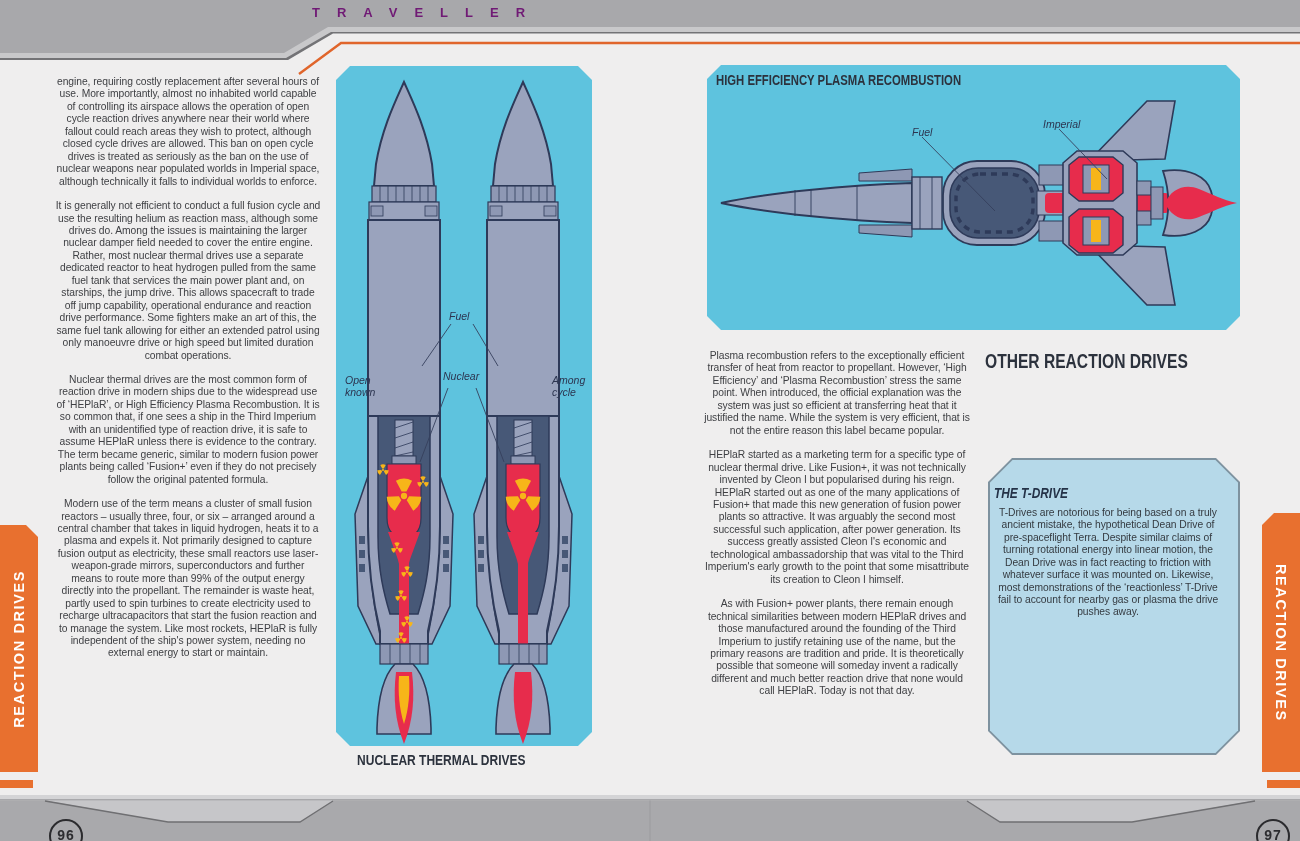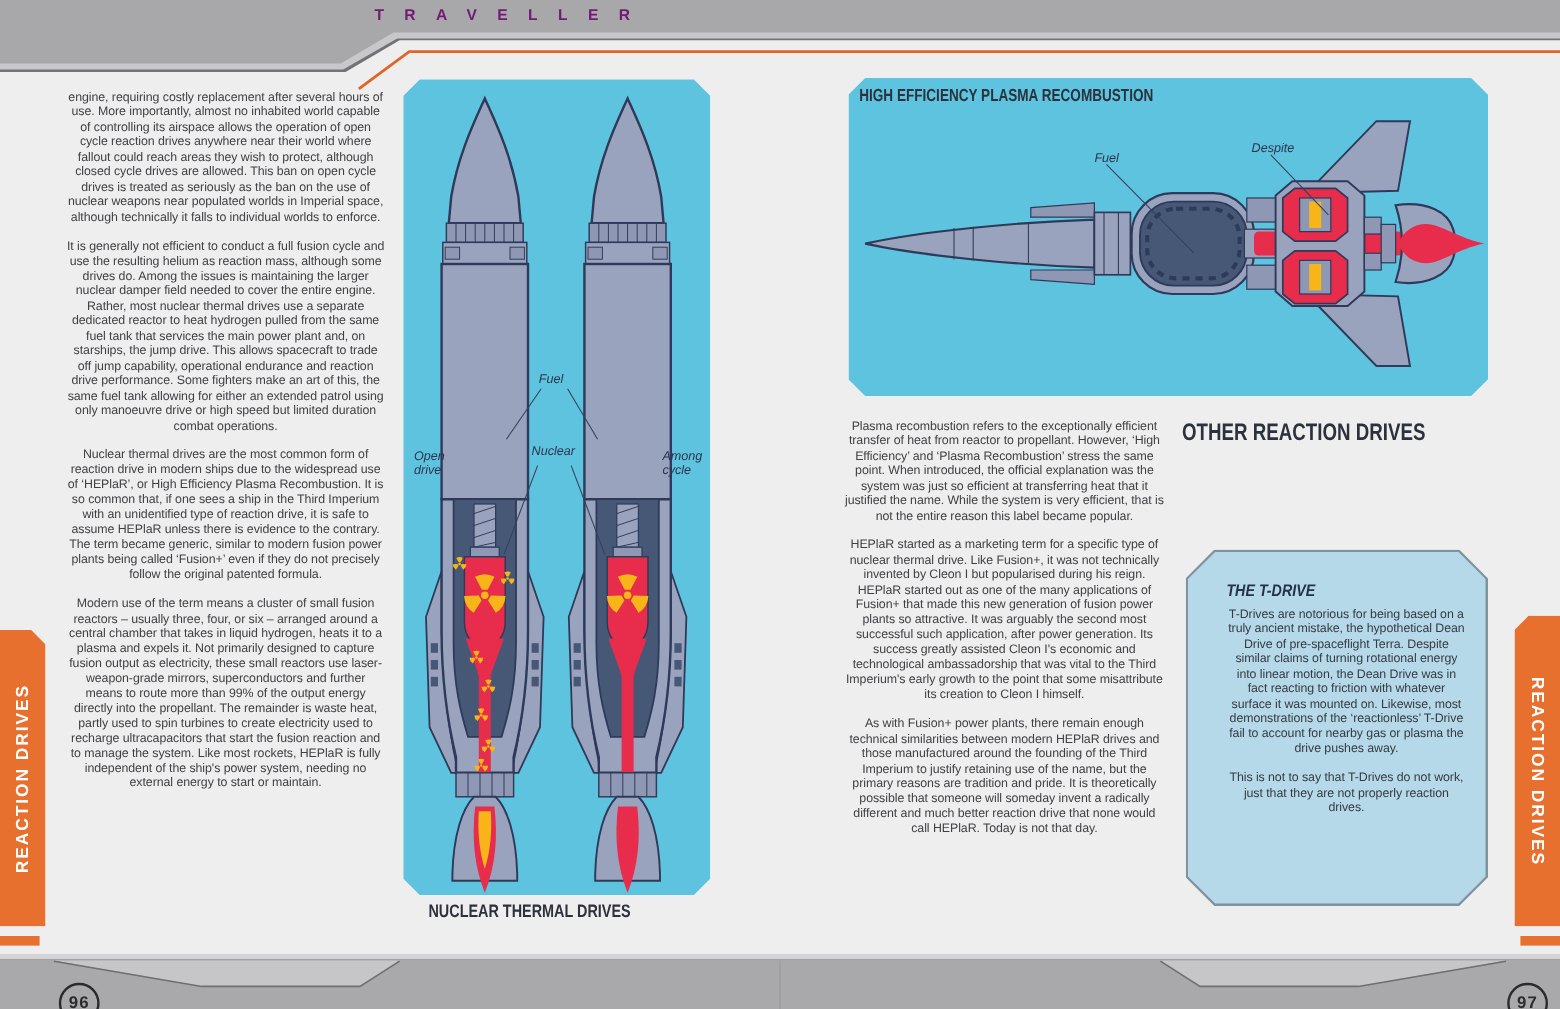--- a/index.html
+++ b/index.html
@@ -34,21 +34,21 @@
   .f-hull{fill:var(--hull-grey)} .f-hull2{fill:var(--hull-grey-dark)}
   .f-navy{fill:var(--fuel-navy)} .s-line{stroke:var(--outline-navy)}
   .title{position:absolute;left:312px;top:5px;font-size:13px;font-weight:bold;
        letter-spacing:17px;color:#701a75}
   .tdrive-outer{position:absolute;background:#7e929f;
     clip-path:polygon(24px 0,calc(100% - 24px) 0,100% 24px,100% calc(100% - 24px),
       calc(100% - 24px) 100%,24px 100%,0 calc(100% - 24px),0 24px)}
   .tdrive-inner{position:absolute;inset:1.8px;background:var(--tdrive-box-blue);
     clip-path:polygon(23px 0,calc(100% - 23px) 0,100% 23px,100% calc(100% - 23px),
       calc(100% - 23px) 100%,23px 100%,0 calc(100% - 23px),0 23px);
-    padding:24px 16px 0 32px;box-sizing:border-box}
+    padding:24px 16px 0 4px;box-sizing:border-box}
   .tdrive-inner p.body{color:#343a40}
 </style>
 </head>
 <body>
 
 <svg class="abs" style="left:0;top:0" width="1300" height="80" viewBox="0 0 1300 80">
   <polygon points="0,0 1300,0 1300,33.5 333,33.5 288,60 0,60" fill="#737376"></polygon>
   <polygon points="0,0 1300,0 1300,32 331,32 286,58 0,58" fill="#c8c8ca"></polygon>
   <polygon points="0,0 1300,0 1300,27 328,27 284,53 0,53" fill="var(--header-grey)"></polygon>
   <path d="M299,74 L341,43 L1300,43" fill="none" stroke="#e0652b" stroke-width="2.4"></path>
@@ -160,21 +160,21 @@
     <path d="M115,258 L86,300"></path>
         <path d="M137,258 L162,300"></path>
     <path d="M112,322 L84,396"></path>
         <path d="M140,322 L168,396"></path>
   </g>
 </svg>
 </div>
 
 <div class="lbl" style="left:449px;top:310px">Fuel</div>
 <div class="lbl" style="left:443px;top:370px">Nuclear</div>
-<div class="lbl" style="left:345px;top:374px;width:40px">Open drive</div>
+<div class="lbl" style="left:345px;top:374px;width:40px">Open known</div>
 <div class="lbl" style="left:552px;top:374px;width:44px">Among cycle</div>
 
 <div class="abs" style="left:336px;top:751px;width:256px;text-align:left">
   <span class="cond-c" style="font-size:15px">NUCLEAR THERMAL DRIVES</span>
 </div>
 
 <div class="panel" style="left:707px;top:65px;width:533px;height:265px">
 <svg width="533" height="265" viewBox="0 0 533 265">
 
   <path class="f-hull s-line" stroke-width="1.6" d="M382,96 L440,36 L468,36 L458,94 Z"></path>
@@ -231,41 +231,40 @@
     <path d="M215,72 L288,146"></path>
         <path d="M352,64 L400,114"></path>
   </g>
 </svg>
 </div>
 
 <div class="abs" style="left:716px;top:71px">
   <span class="cond" style="font-size:14.5px">HIGH EFFICIENCY PLASMA RECOMBUSTION</span>
 </div>
 <div class="lbl" style="left:912px;top:126px">Fuel</div>
-<div class="lbl" style="left:1043px;top:118px">Despite</div>
+<div class="lbl" style="left:1043px;top:118px">Imperial</div>
 
 <div class="abs" style="left:703px;top:350px;width:268px">
   <p class="body">Plasma recombustion refers to the exceptionally efficient transfer of heat from reactor to propellant. However, ‘High Efficiency’ and ‘Plasma Recombustion’ stress the same point. When introduced, the official explanation was the system was just so efficient at transferring heat that it justified the name. While the system is very efficient, that is not the entire reason this label became popular.</p>
   <p class="body">HEPlaR started as a marketing term for a specific type of nuclear thermal drive. Like Fusion+, it was not technically invented by Cleon I but popularised during his reign. HEPlaR started out as one of the many applications of Fusion+ that made this new generation of fusion power plants so attractive. It was arguably the second most successful such application, after power generation. Its success greatly assisted Cleon I's economic and technological ambassadorship that was vital to the Third Imperium's early growth to the point that some misattribute its creation to Cleon I himself.</p>
   <p class="body">As with Fusion+ power plants, there remain enough technical similarities between modern HEPlaR drives and those manufactured around the founding of the Third Imperium to justify retaining use of the name, but the primary reasons are tradition and pride. It is theoretically possible that someone will someday invent a radically different and much better reaction drive that none would call HEPlaR. Today is not that day.</p>
 </div>
 
 <div class="abs" style="left:985px;top:350px;width:257px">
   <div style="margin-bottom:15px">
     <span class="cond" style="font-size:20px">OTHER REACTION DRIVES</span>
   </div>
 </div>
 
 <div class="tdrive-outer" style="left:988px;top:458px;width:252px;height:297px">
   <div class="tdrive-inner">
     <div style="margin-bottom:5px">
       <span class="cond" style="font-size:14px;font-style:italic;transform:scaleX(.85);color:#243247">THE T-DRIVE</span>
     </div>
     <p class="body">T-Drives are notorious for being based on a truly ancient mistake, the hypothetical Dean Drive of pre-spaceflight Terra. Despite similar claims of turning rotational energy into linear motion, the Dean Drive was in fact reacting to friction with whatever surface it was mounted on. Likewise, most demonstrations of the ‘reactionless’ T-Drive fail to account for nearby gas or plasma the drive pushes away.</p>
-    <p class="body">This is not to say that T-Drives do not work, just that they are not properly reaction drives.</p>
   </div>
 </div>
 
 <div class="tab tab-left" style="left:0;top:525px;width:38px;height:247px;
             clip-path:polygon(0 0,26px 0,38px 12px,38px 100%,0 100%)">
   <span>REACTION DRIVES</span>
 </div>
 <div class="tab" style="left:1262px;top:513px;width:38px;height:259px;
             clip-path:polygon(12px 0,100% 0,100% 100%,0 100%,0 12px)">
   <span>REACTION DRIVES</span>

